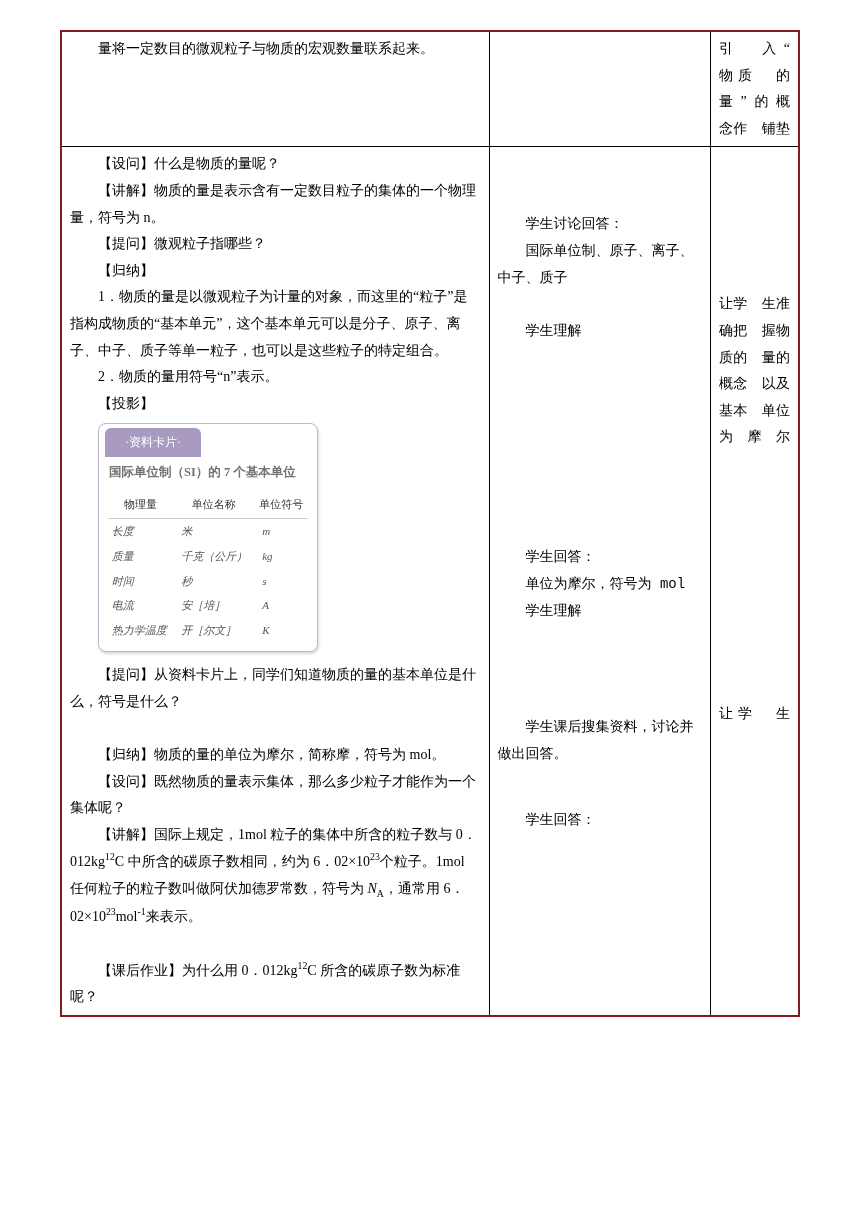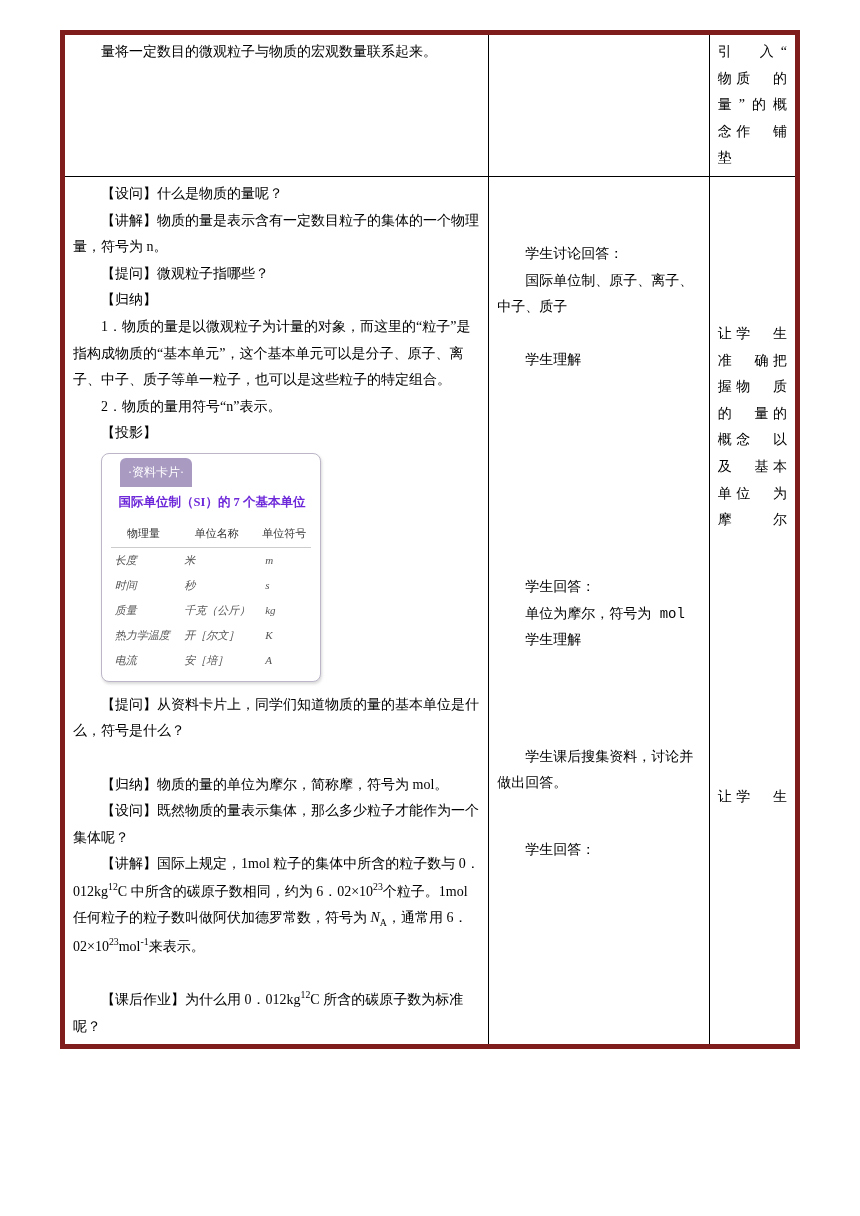--- a/index.html
+++ b/index.html
@@ -6,21 +6,21 @@
   body {
     background: #ffffff;
     font-family: "SimSun", "宋体", serif;
     font-size: 14px;
     color: #000;
     width: 860px;
     padding: 30px 60px;
     line-height: 1.9;
   }
   .outer {
-    border: 5px solid #7f1d1d;
+    border: 2px solid #7f1d1d;
     border-collapse: collapse;
     width: 100%;
   }
   .outer td {
     border: 1px solid #000;
     vertical-align: top;
     padding: 4px 8px;
   }
   .col1 { width: 58%; }
   .col2 { width: 30%; font-family: Liberation Mono, monospace; }
@@ -33,31 +33,30 @@
     border: 1px solid #bdb6c9;
     border-radius: 8px;
     overflow: hidden;
     box-shadow: 1px 2px 3px rgba(0,0,0,0.15);
     background: #fff;
   }
   .card-tab {
     background: #a99ac2;
     color: #fff;
     font-size: 12px;
-    padding: 3px 8px;
+    padding: 3px 20px;
     border-radius: 6px 6px 0 0;
     display: inline-block;
-    margin: 4px 0 0 18px;
+    margin: 4px 0 0 6px;
   }
   .card-title {
     font-weight: bold;
     font-size: 12.5px;
     padding: 4px 8px 6px 10px;
-    color: #6d28d9;
-    text-align: center;
+    color: #737373;
   }
   .si-table {
     width: 92%;
     margin: 0 auto 8px auto;
     border-collapse: collapse;
     font-size: 11px;
     color: #555;
   }
   .si-table th {
     border-bottom: 1px solid #ccc;
@@ -115,38 +114,38 @@
             <th>物理量</th>
             <th>单位名称</th>
             <th>单位符号</th>
           </tr>
           <tr>
                   <td>长度</td>
                   <td>米</td>
                   <td>m</td>
                 </tr>
           <tr>
+                  <td>质量</td>
+                  <td>千克（公斤）</td>
+                  <td>kg</td>
+                </tr>
+          <tr>
                   <td>时间</td>
                   <td>秒</td>
                   <td>s</td>
                 </tr>
           <tr>
-                  <td>质量</td>
-                  <td>千克（公斤）</td>
-                  <td>kg</td>
+                  <td>电流</td>
+                  <td>安［培］</td>
+                  <td>A</td>
                 </tr>
           <tr>
                   <td>热力学温度</td>
                   <td>开［尔文］</td>
                   <td>K</td>
-                </tr>
-          <tr>
-                  <td>电流</td>
-                  <td>安［培］</td>
-                  <td>A</td>
                 </tr>
         </tbody>
             </table>
       </div>
 
       <p>【提问】从资料卡片上，同学们知道物质的量的基本单位是什么，符号是什么？</p>
       <br>
       <p>【归纳】物质的量的单位为摩尔，简称摩，符号为 mol。</p>
       <p>【设问】既然物质的量表示集体，那么多少粒子才能作为一个集体呢？</p>
       <p>

